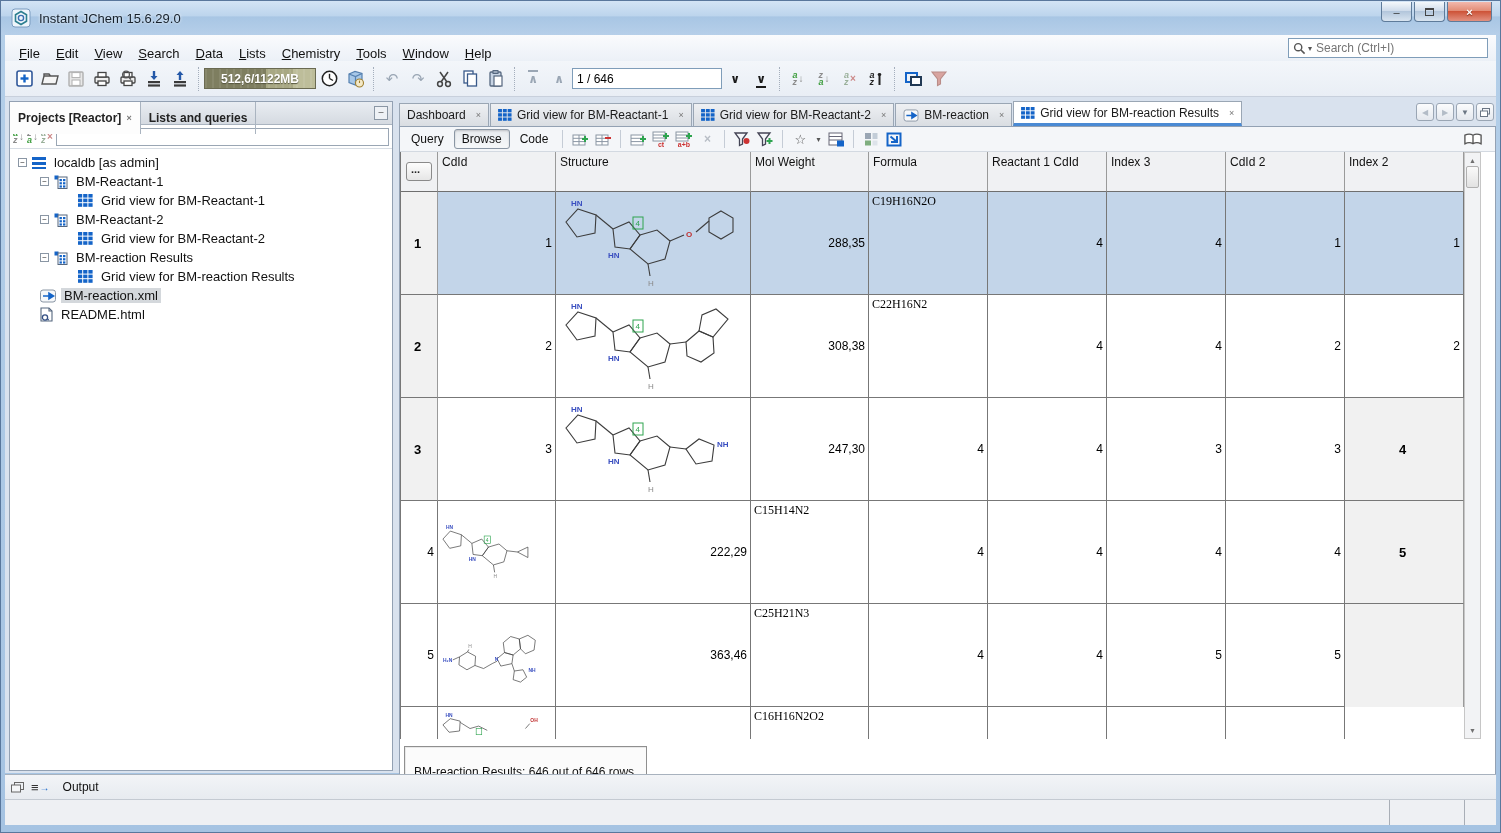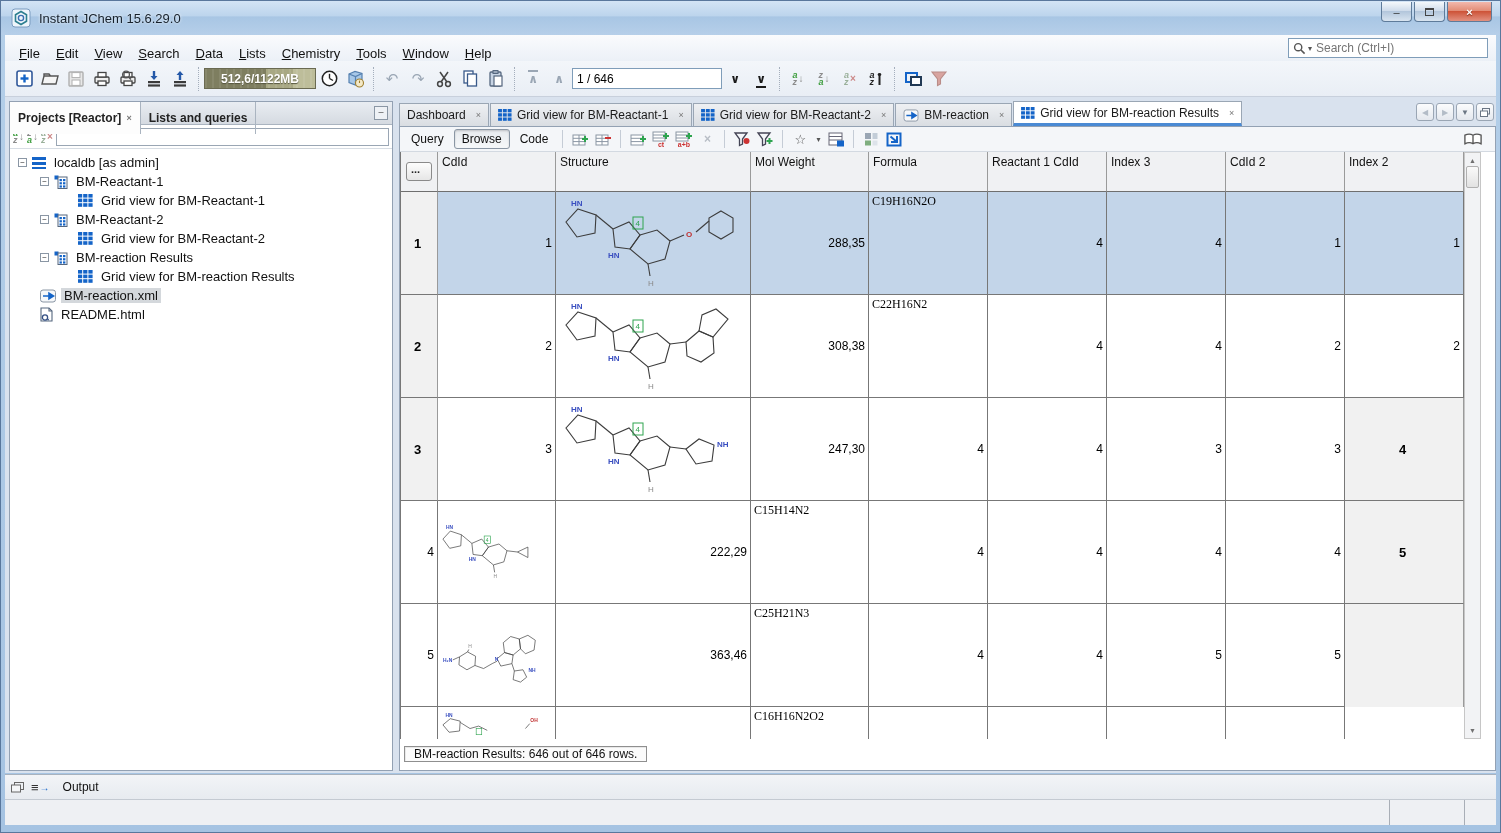--- a/index.html
+++ b/index.html
@@ -130,21 +130,21 @@
   .fcell { align-items:flex-start; justify-content:flex-start; padding:2px 0 0 3px;font-family:Liberation Serif, serif; }
   .scell { justify-content:center; align-items:center; padding:0; }
   .selrow { background:#c3d5e9 !important; }
   .vscroll { width:17px; background:#f2f3f5; border:1px solid #c6c6c6; margin-top:0;
     display:flex; flex-direction:column; align-items:center; position:relative; margin-left:0; }
   .varrow { font-size:7px; color:#707070; padding:4px 0 2px; }
   .vthumb { width:13px; height:22px; border:1px solid #b0b0b0; border-radius:2px;
     background:linear-gradient(#fafafa,#e2e2e2); }
   .varrow.bottom { position:absolute; bottom:2px; }
   .statusline { margin:7px 0 0 4px; border:1px solid #8f8f8f; box-shadow:1px 1px 0 #e8e8e8 inset;
-    background:#fbfbfb; font-size:12px; color:#111; padding:0 9px; width:fit-content; }
+    background:#fbfbfb; font-size:12px; color:#111; padding:18px 9px; width:fit-content; }
   
   .mol { stroke:#3c3c3c; stroke-width:1.1; fill:none; }
   .nlab { fill:#3a4fc0; font-size:8px; font-weight:bold; stroke:none; }
   .olab { fill:#c03030; font-size:8px; font-weight:bold; stroke:none; }
   .hlab { fill:#8a8a8a; font-size:8px; stroke:none; }
   .maplab { fill:#2ea44f; font-size:8px; stroke:none; }
   .mapbox { stroke:#2ea44f; fill:none; stroke-width:1; }
   
   .output-bar { position:absolute; left:4px; right:4px; bottom:33px; height:25px;
     background:linear-gradient(#f2f4f7,#e7ebf0); border-top:1px solid #a8b2be;

